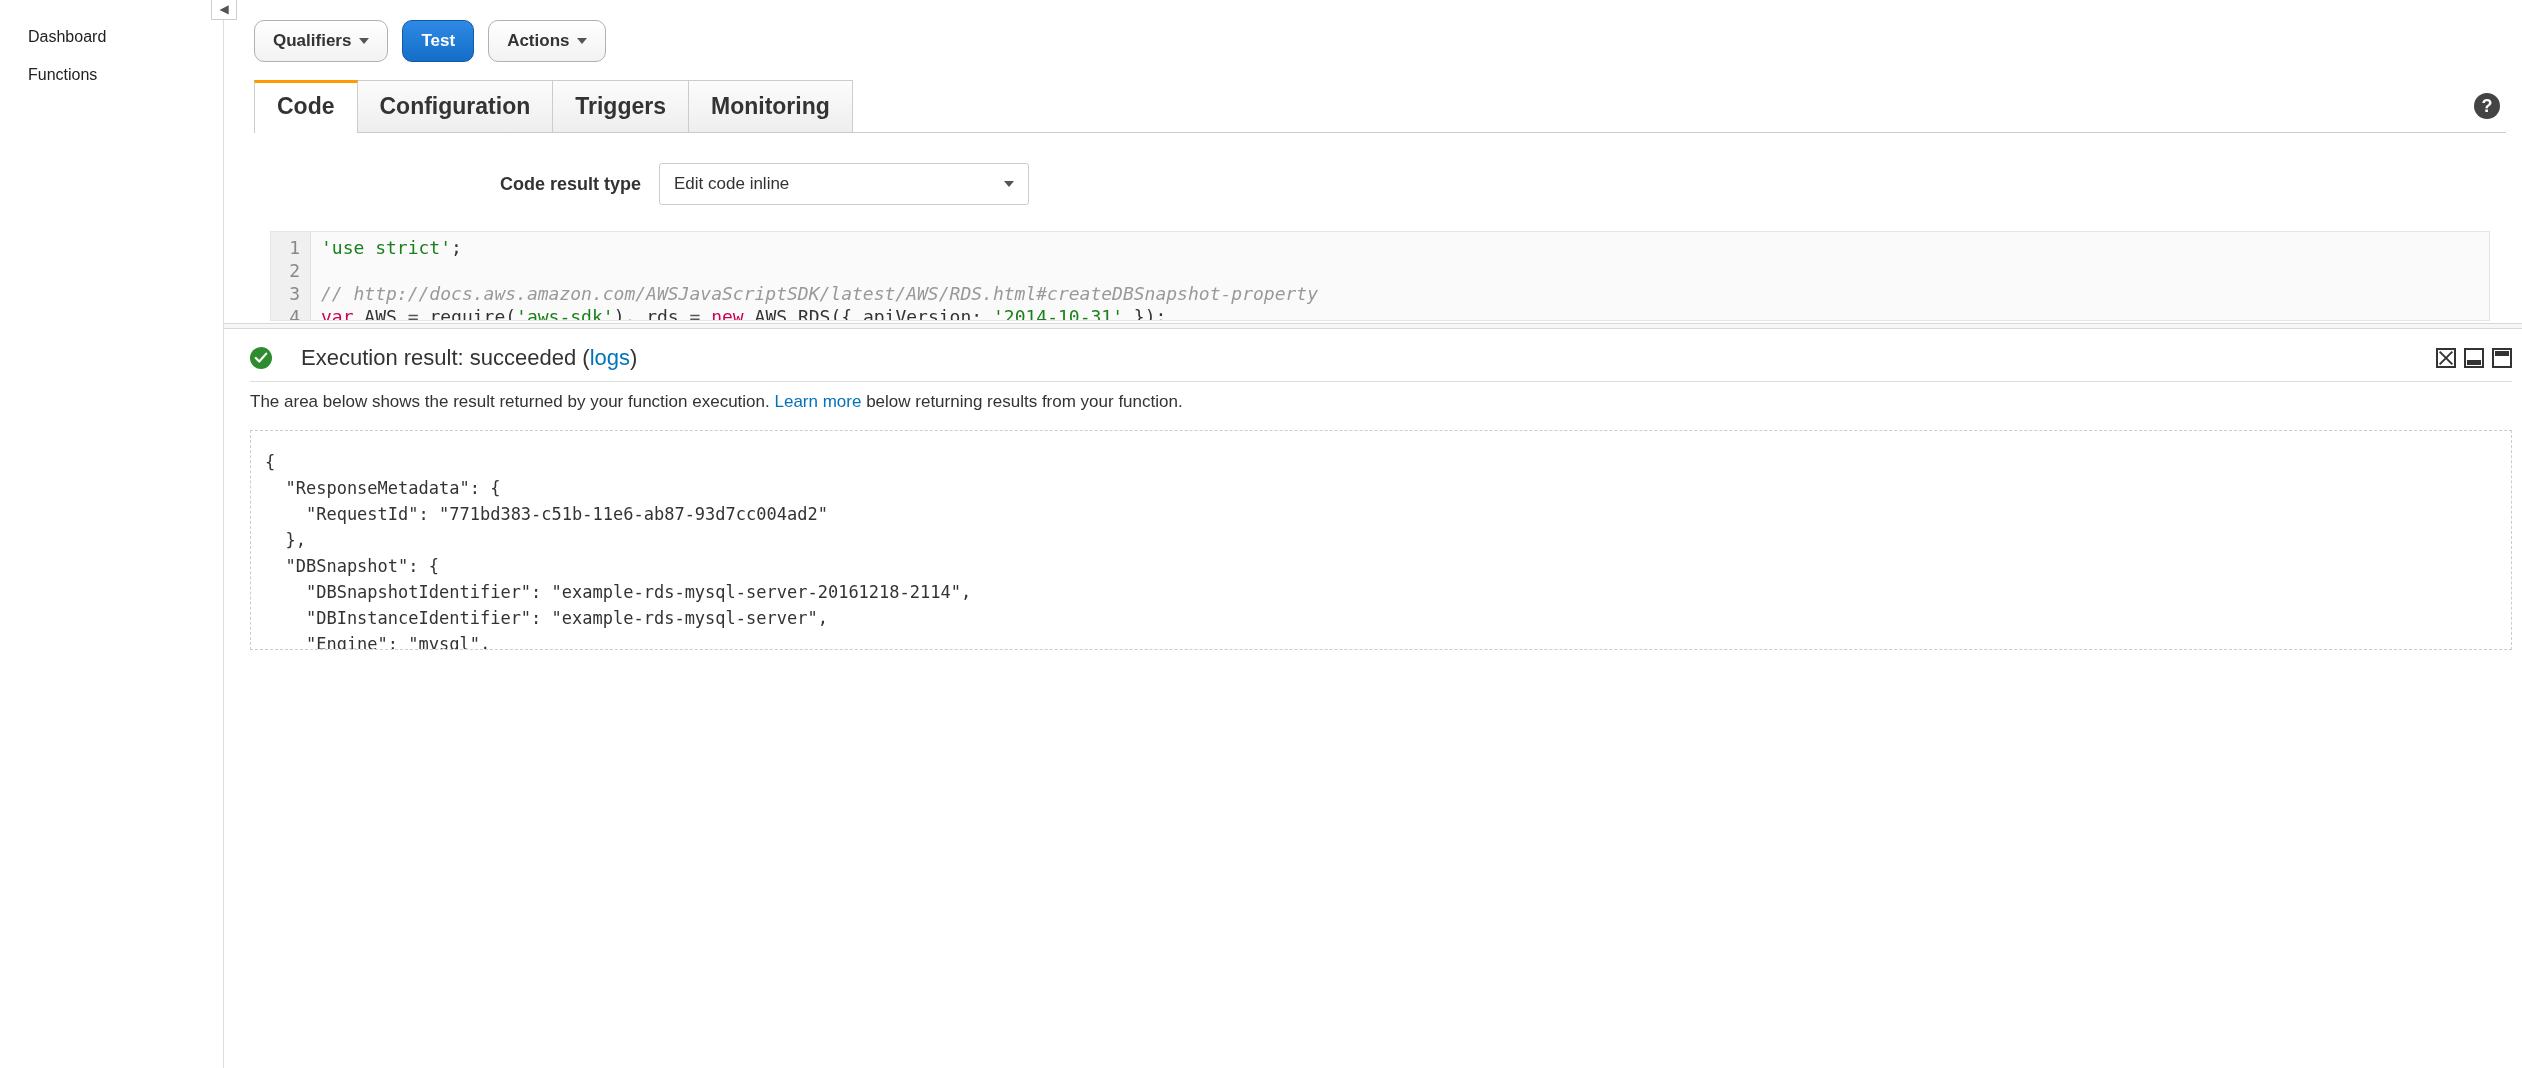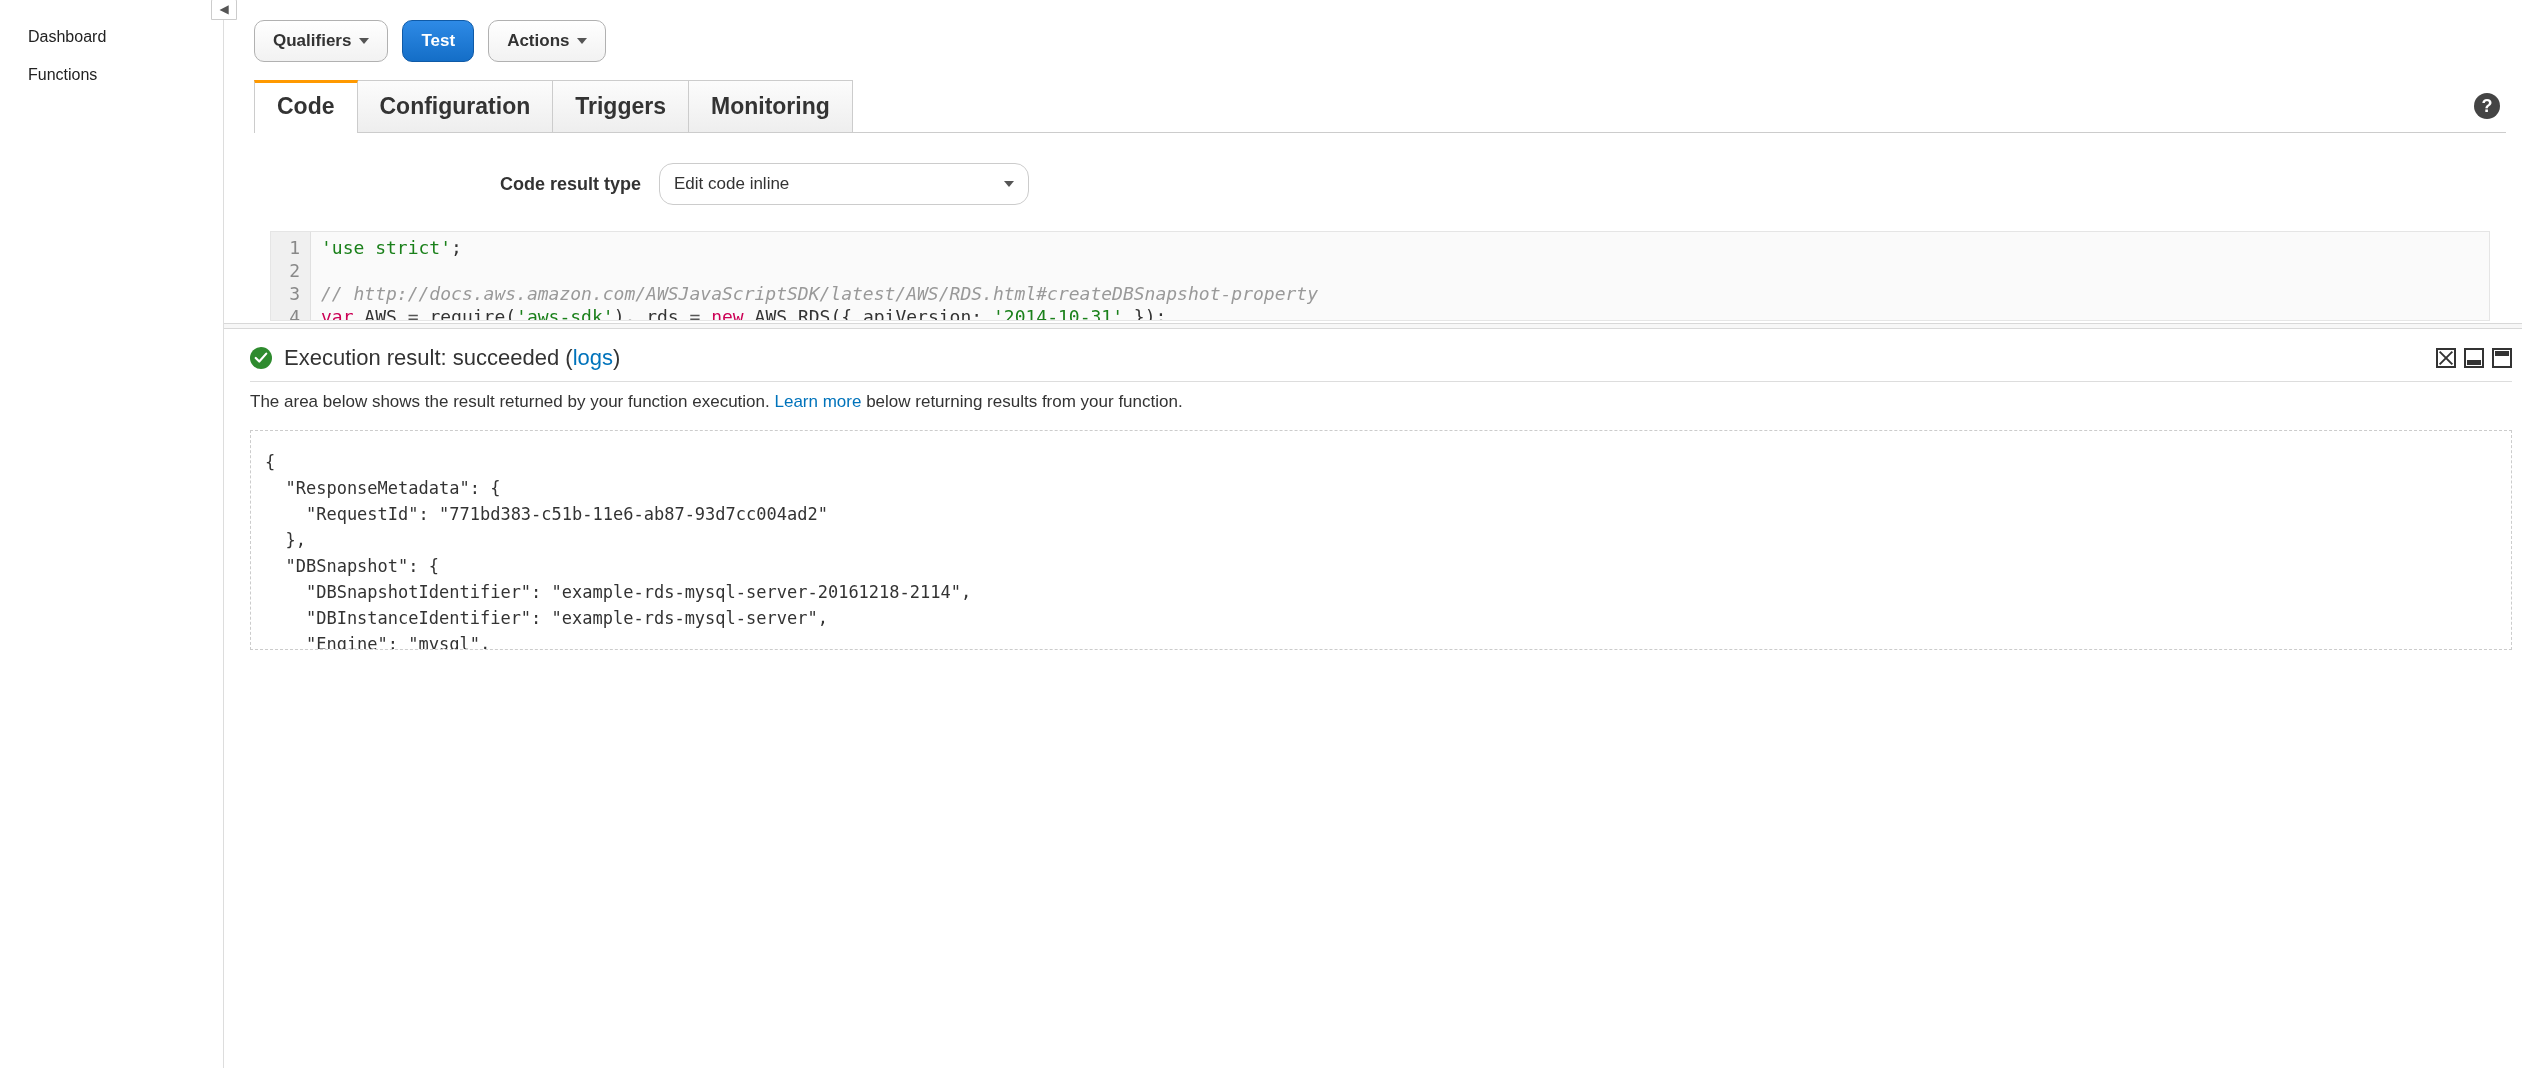--- a/index.html
+++ b/index.html
@@ -139,21 +139,21 @@
       font-weight: 600;
       color: #333;
     }
     .select {
       display: flex;
       align-items: center;
       justify-content: space-between;
       width: 370px;
       padding: 10px 14px;
       border: 1px solid #ccc;
-      border-radius: 14px;
+      border-radius: 3px;
       background: #fff;
       font-size: 17px;
       cursor: pointer;
     }
     .editor {
       display: flex;
       font-family: "Menlo", "Consolas", monospace;
       font-size: 18px;
       border: 1px solid #e5e5e5;
       background: #fafafa;
@@ -191,20 +191,21 @@
     .result-panel {
       margin-left: -4px;
       margin-right: -6px;
     }
     .result-header {
       display: flex;
       align-items: center;
       padding: 4px 0 10px 0;
       font-size: 22px;
       color: #333;
+      gap: 17px;
     }
     .check-icon {
       width: 22px; height: 22px;
       border-radius: 50%;
       background: #2e8b2e;
       margin-right: 12px;
       display: inline-flex;
       align-items: center;
       justify-content: center;
     }

